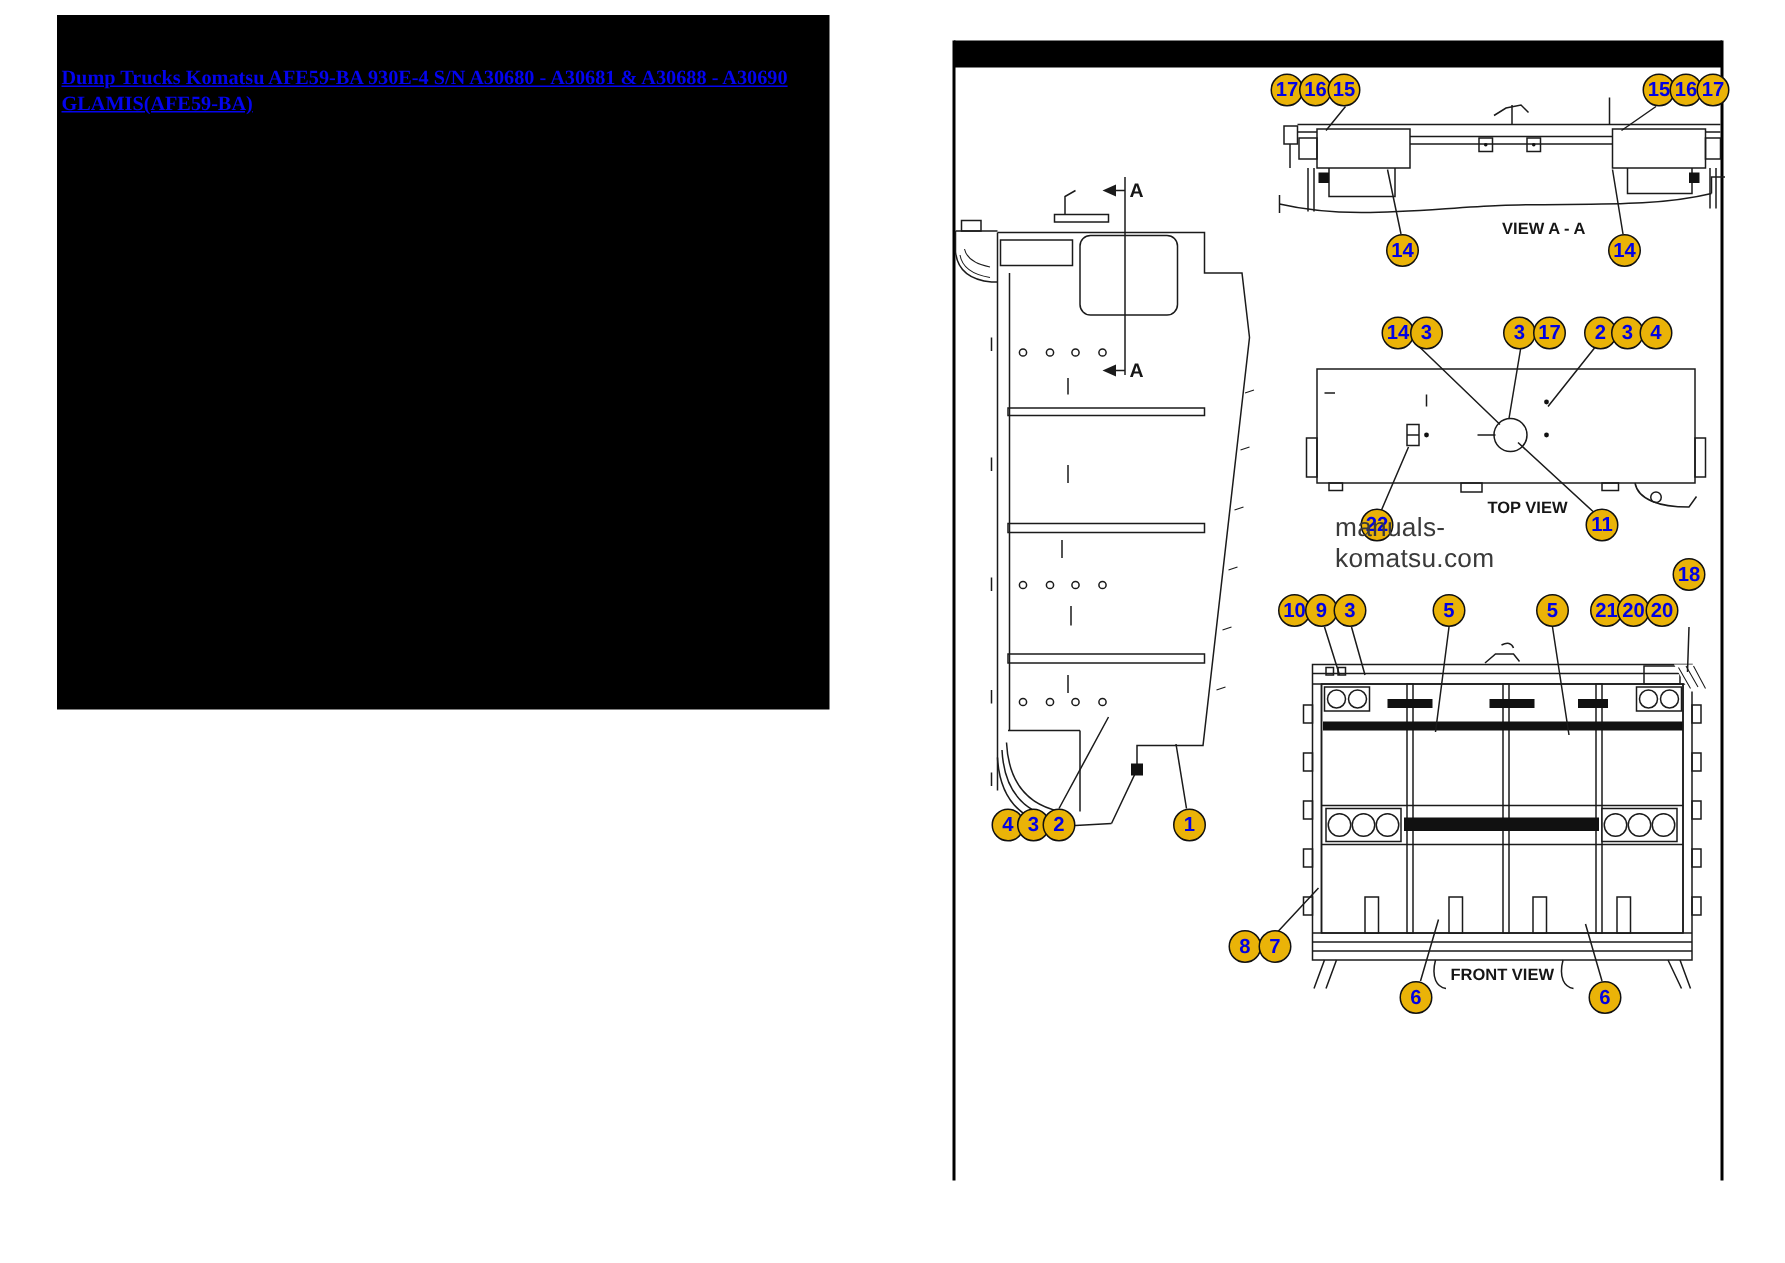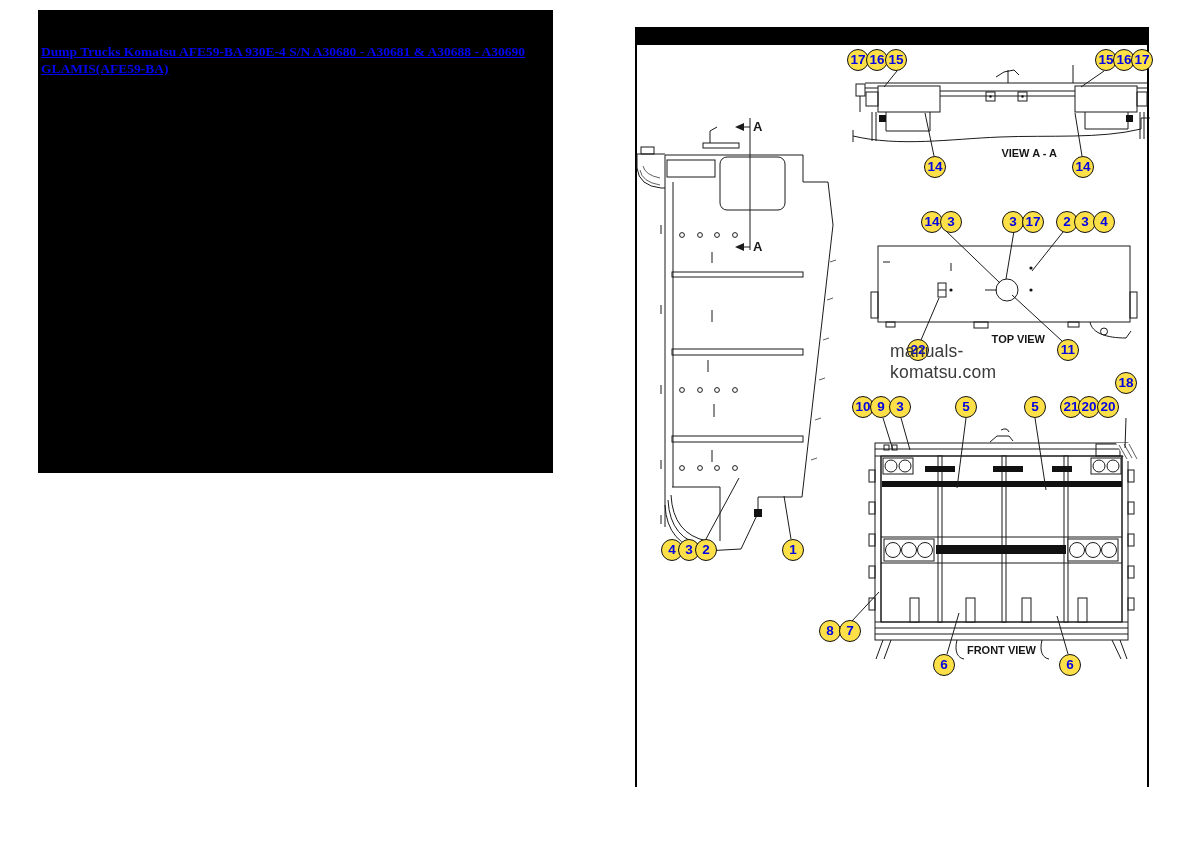--- a/index.html
+++ b/index.html
@@ -17,21 +17,21 @@
   
   .lineart{position:absolute;left:0;top:0;z-index:1;}
   .lineart path,.lineart rect,.lineart circle,.lineart line,.lineart polyline
       {stroke:#1b1b1b;stroke-width:1;fill:none;}
   .lineart .fillD{fill:#111;stroke:none;}
   .lineart .fillW{fill:#fff;}
   .lineart .thin{stroke-width:.7;}
   .lineart .head{fill:#1b1b1b;stroke:none;}
   
   .callout{position:absolute;z-index:3;width:22px;height:22px;box-sizing:border-box;
-           border:1.5px solid #111;border-radius:50%;background:#fde047;
+           border:1.5px solid #111;border-radius:50%;background:#eab308;
            color:#0202e4;font-weight:700;font-size:13.5px;line-height:19px;text-align:center;}
   
   .dlabel{position:absolute;z-index:2;color:#161616;font-weight:700;font-size:11px;text-align:right;}
   .seclabel{position:absolute;z-index:2;color:#161616;font-weight:700;font-size:13px;}
   .watermark{position:absolute;z-index:5;left:890px;top:341px;width:160px;
              color:#3a3a3a;font-size:17.5px;font-weight:400;letter-spacing:.2px;}
 </style>
 </head>
 <body>
 

